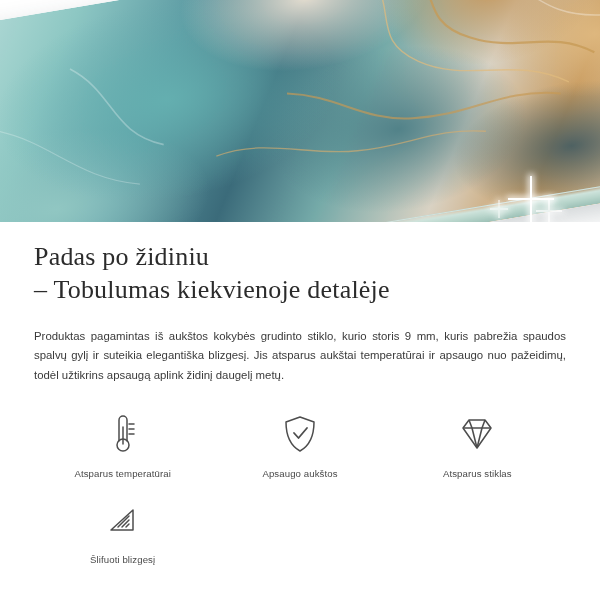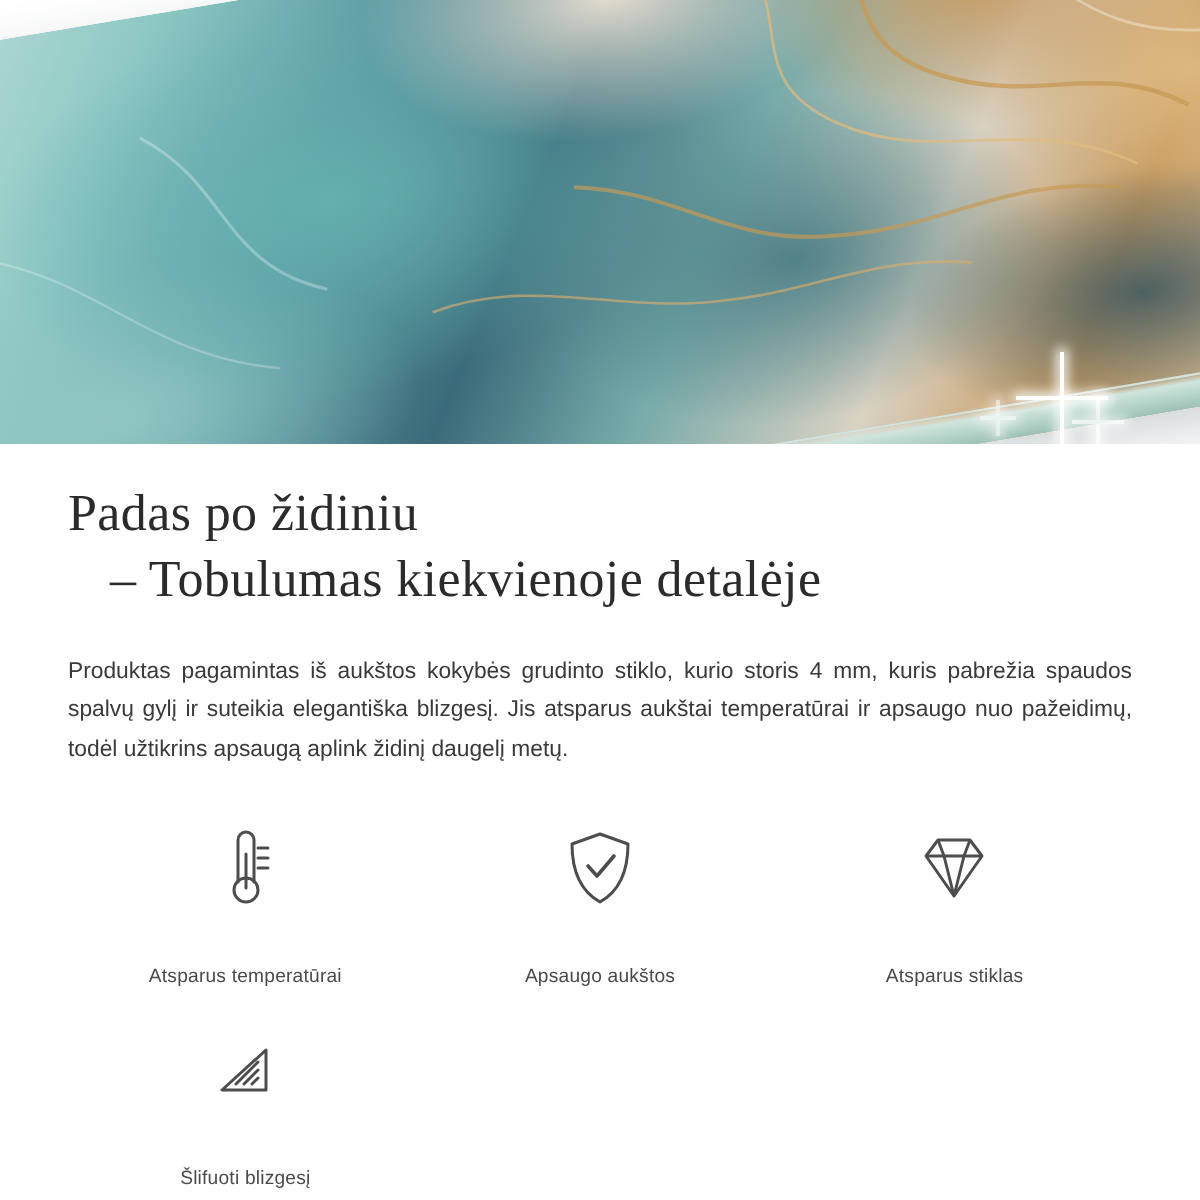--- a/index.html
+++ b/index.html
@@ -91,21 +91,21 @@
   }
   .headline {
     font-family: "Liberation Serif", serif;
     font-size: 26px;
     line-height: 1.28;
     color: #2b2b2b;
     font-weight: 400;
     margin: 0;
     letter-spacing: .2px;
   }
-  .headline .line2 { display: block; margin-left: 21px; }
+  .headline .line2 { display: block; }
 
   .body-copy {
     margin: 20px 0 0 0;
     font-size: 11.4px;
     line-height: 1.72;
     color: #3a3a3a;
     text-align: justify;
     max-width: 536px;
   }
 
@@ -123,21 +123,21 @@
     justify-content: flex-start;
     text-align: center;
   }
   .feature-icon {
     height: 46px;
     display: flex;
     align-items: center;
     justify-content: center;
   }
   .feature-label {
-    margin-top: 26px;
+    margin-top: 11px;
     font-size: 9.6px;
     color: #4a4a4a;
     letter-spacing: .1px;
   }
   svg { display: block; }
 </style>
 </head>
 <body>
 
 <div class="page">
@@ -161,21 +161,21 @@
     <div class="sparkle s3"></div>
   </div>
 
   <div class="content">
 
     <h1 class="headline">
       <span>Padas po židiniu</span>
       <span class="line2">– Tobulumas kiekvienoje detalėje</span>
     </h1>
 
-    <p class="body-copy">Produktas pagamintas iš aukštos kokybės grudinto stiklo, kurio storis 4 mm, kuris pabrežia spaudos spalvų gylį ir suteikia elegantiška blizgesį. Jis atsparus aukštai temperatūrai ir apsaugo nuo pažeidimų, todėl užtikrins apsaugą aplink židinį daugelį metų.</p>
+    <p class="body-copy">Produktas pagamintas iš aukštos kokybės grudinto stiklo, kurio storis 9 mm, kuris pabrežia spaudos spalvų gylį ir suteikia elegantiška blizgesį. Jis atsparus aukštai temperatūrai ir apsaugo nuo pažeidimų, todėl užtikrins apsaugą aplink židinį daugelį metų.</p>
 
     <div class="features">
 
       <div class="feature">
         <div class="feature-icon">
           <svg width="40" height="46" viewBox="0 0 40 46">
             <g fill="none" stroke="#4d4d4d" stroke-width="1.5" stroke-linecap="round">
               <path d="M16,30 L16,9 a4,4 0 0 1 8,0 L24,30"></path>
               <circle cx="20" cy="34" r="6"></circle>
               <line x1="20" y1="16" x2="20" y2="33"></line>

